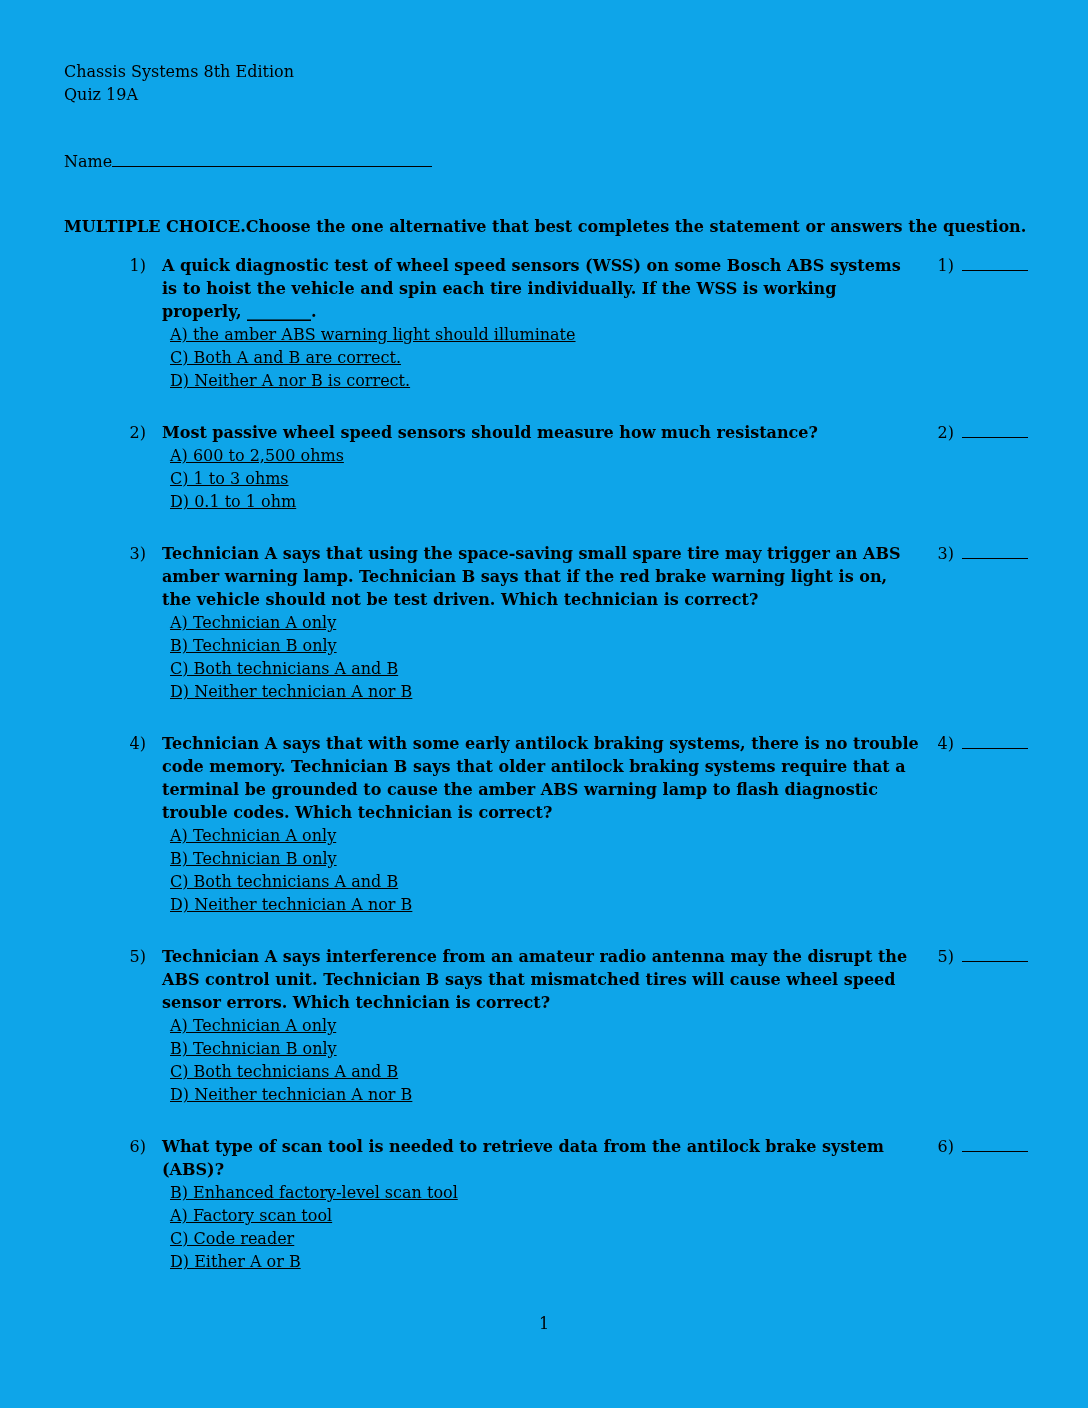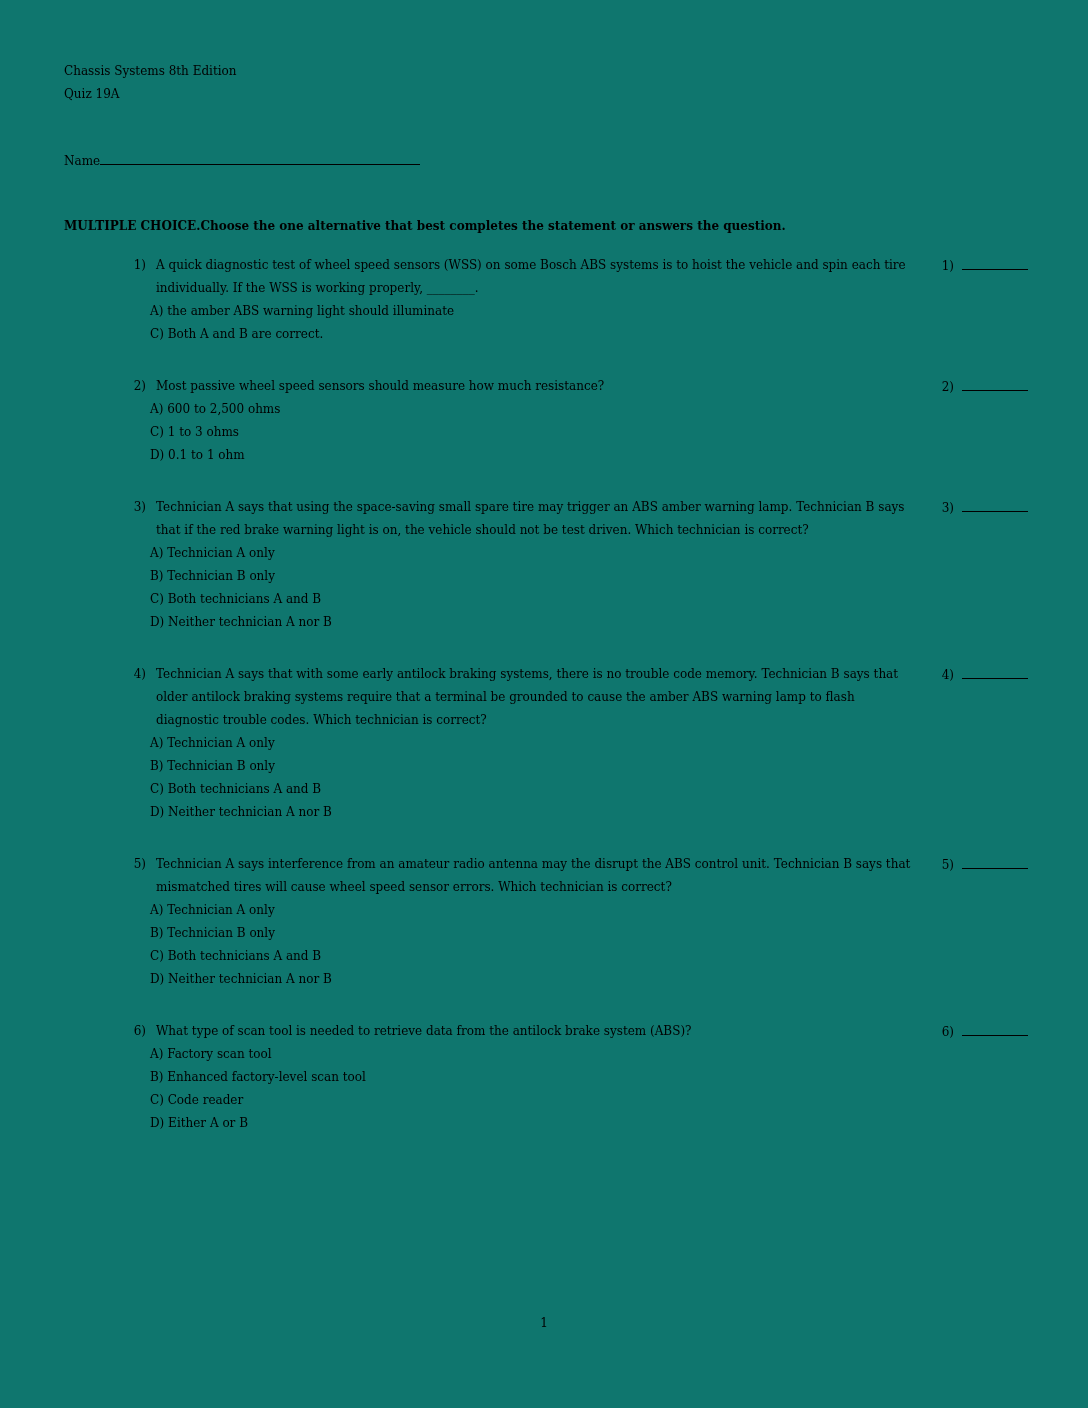--- a/index.html
+++ b/index.html
@@ -1,24 +1,24 @@
 <!DOCTYPE html>
 <html><head>
 <meta charset="utf-8">
 <style>
   * { margin:0; padding:0; box-sizing:border-box; }
   body { background:#ffffff; }
   .page {
     width:1088px;
     height:1408px;
     position:relative;
-    background:#0f766e;
+    background:#0ea5e9;
     color:#000000;
     font-family:"DejaVu Serif", "Liberation Serif", serif;
-    font-size:12px;
+    font-size:16px;
     line-height:23px;
     padding:60px 60px 0 64px;
   }
   .header-line { white-space:nowrap; }
   .name-row { margin-top:44px; }
   .name-blank {
     display:inline-block;
     width:320px;
     height:15px;
     border-bottom:1px solid #000;
@@ -31,22 +31,22 @@
   }
   .section-heading .part1 { }
   .question {
     display:flex;
     align-items:flex-start;
     margin-bottom:29px;
   }
   .q-body { flex:1 1 auto; margin-left:58px; min-width:0; }
   .q-row { display:flex; }
   .q-num { flex:0 0 auto; width:24px; text-align:right; }
-  .q-text { flex:1 1 auto; margin-left:10px; }
-  .choices { margin-left:28px; }
+  .q-text { flex:1 1 auto; margin-left:16px;font-weight:bold; }
+  .choices { margin-left:48px;text-decoration:underline; }
   .choice { white-space:nowrap; }
   .q-answer {
     flex:0 0 auto;
     width:102px;
     margin-left:6px;
     white-space:nowrap;
     text-align:right;
   }
   .answer-num { display:inline-block; }
   .answer-blank {
@@ -86,20 +86,21 @@
   <div id="questions">
   <div class="question">
     <div class="q-body">
       <div class="q-row">
         <span class="q-num">1)</span>
         <span class="q-text">A quick diagnostic test of wheel speed sensors (WSS) on some Bosch ABS systems is to hoist the vehicle and spin each tire individually. If the WSS is working properly, ________.</span>
       </div>
       <div class="choices">
             <div class="choice">A) the amber ABS warning light should illuminate</div>
             <div class="choice">C) Both A and B are correct.</div>
+            <div class="choice">D) Neither A nor B is correct.</div>
           </div>
     </div>
     <div class="q-answer">
       <span class="answer-num">1)</span><span class="answer-blank"></span>
     </div>
   </div>
 
   <div class="question">
     <div class="q-body">
       <div class="q-row">
@@ -171,22 +172,22 @@
     </div>
   </div>
 
   <div class="question">
     <div class="q-body">
       <div class="q-row">
         <span class="q-num">6)</span>
         <span class="q-text">What type of scan tool is needed to retrieve data from the antilock brake system (ABS)?</span>
       </div>
       <div class="choices">
+            <div class="choice">B) Enhanced factory-level scan tool</div>
             <div class="choice">A) Factory scan tool</div>
-            <div class="choice">B) Enhanced factory-level scan tool</div>
             <div class="choice">C) Code reader</div>
             <div class="choice">D) Either A or B</div>
           </div>
     </div>
     <div class="q-answer">
       <span class="answer-num">6)</span><span class="answer-blank"></span>
     </div>
   </div>
 </div>
 

